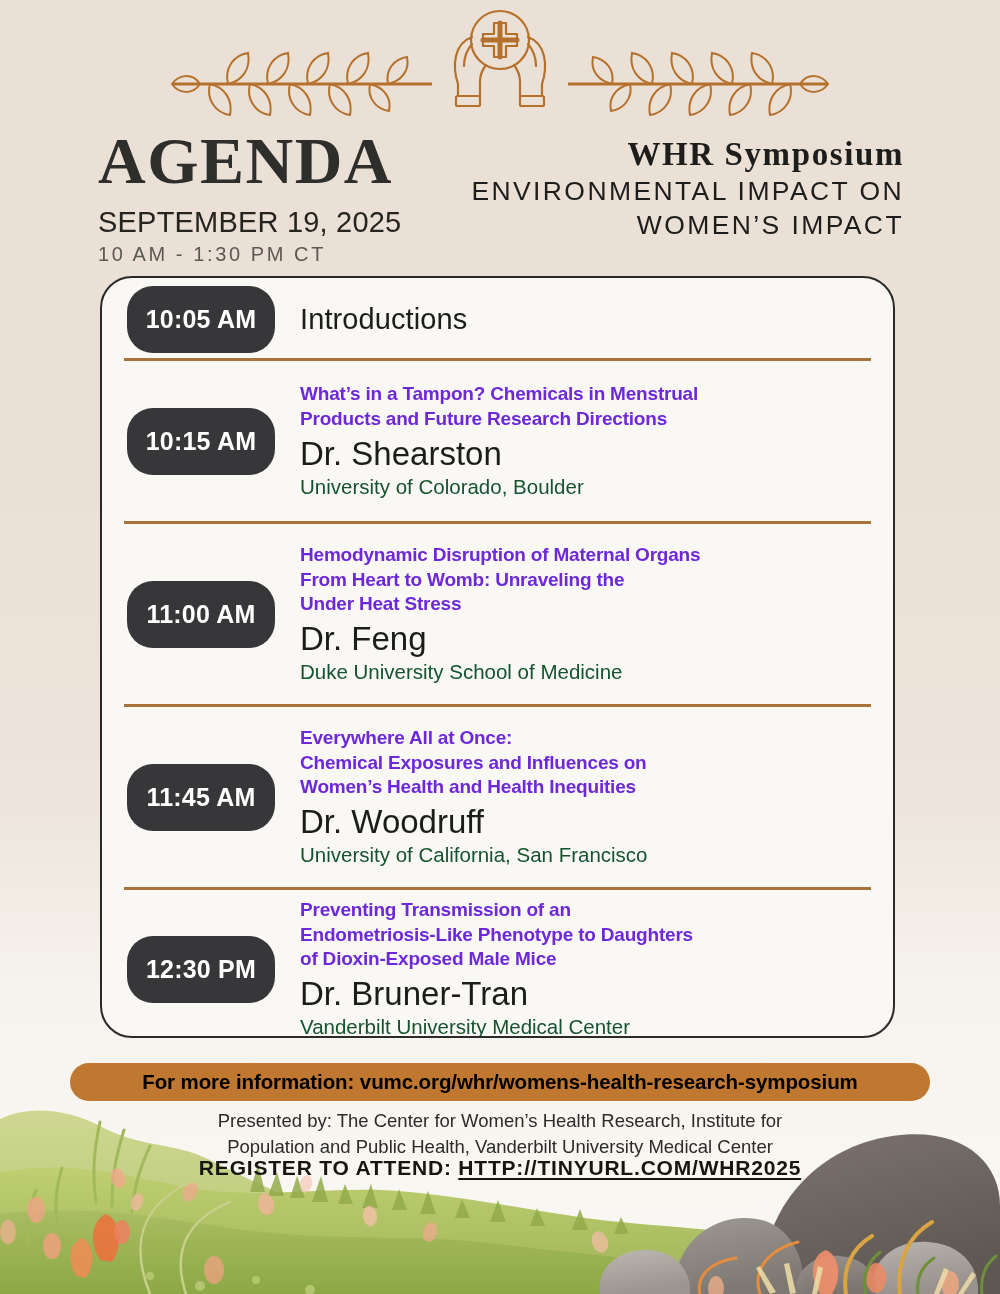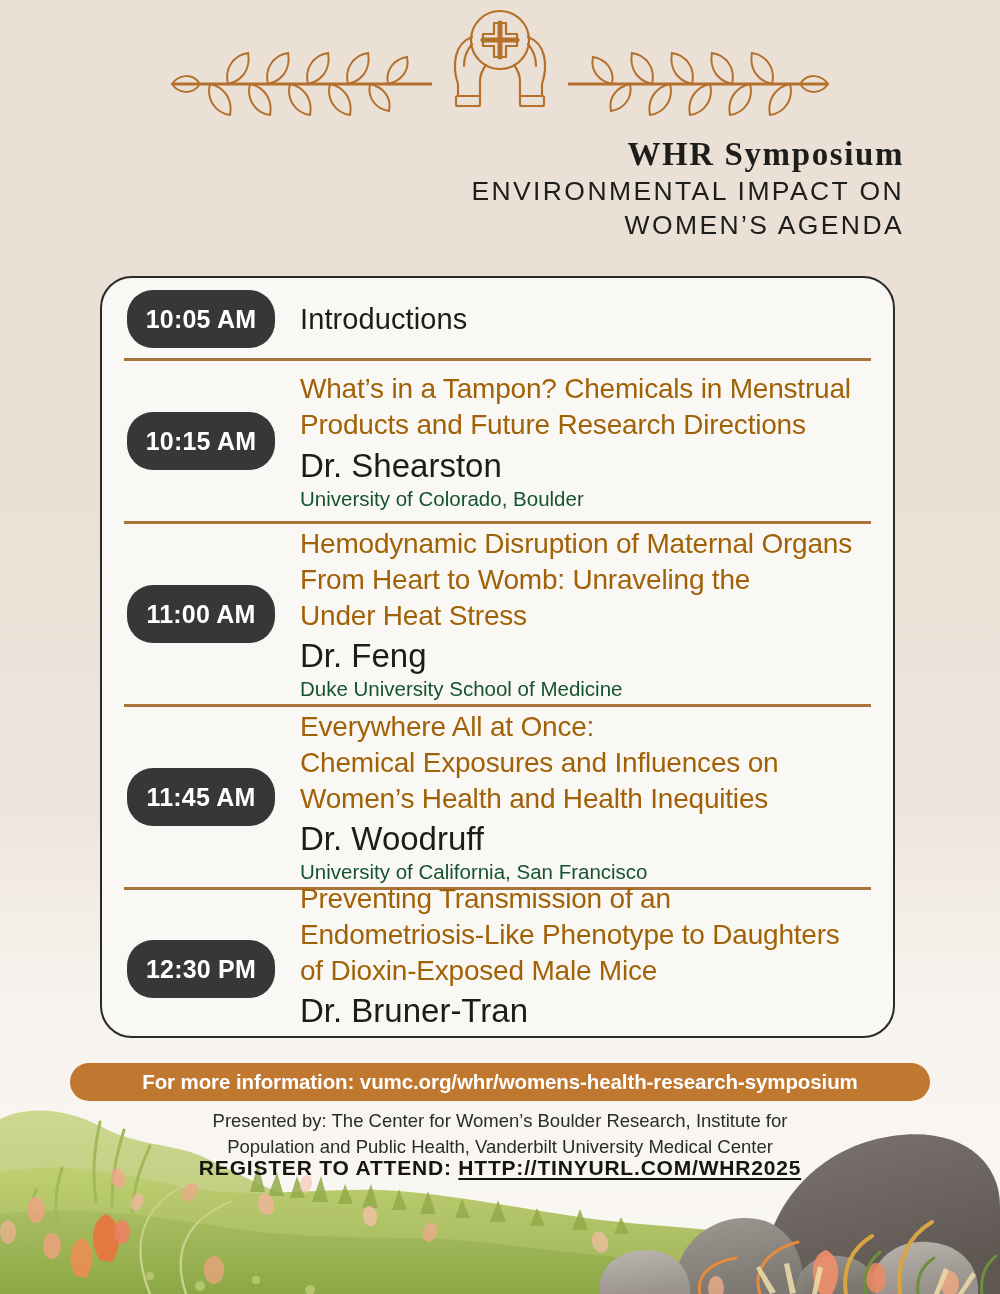--- a/index.html
+++ b/index.html
@@ -83,37 +83,37 @@
     display:flex;
     align-items:center;
     padding:0 0 0 25px;
   }
   .pill-wrap { width:173px; flex:0 0 173px; }
   .pill {
     display:inline-flex;
     align-items:center;
     justify-content:center;
     min-width:148px;
-    height:58px;
+    height:67px;
     padding:0 15px;
     background:#37373A;
     border-radius:26px;
     color:#FFFFFF;
     font-family:"Liberation Sans", sans-serif;
     font-weight:700;
     font-size:25px;
     letter-spacing:0.2px;
   }
   .row-body { flex:1; padding-right:8px; }
   .talk-title {
     font-family:"Liberation Sans", sans-serif;
-    font-weight:400;
-    font-size:28px;
+    font-weight:700;
+    font-size:19px;
     line-height:1.28;
-    color:#a16207;
+    color:#6d28d9;
     letter-spacing:-0.2px;
   }
   .talk-plain {
     font-family:"Liberation Sans", sans-serif;
     font-weight:300;
     font-size:29px;
     color:#1C1C1A;
     letter-spacing:0.1px;
   }
   .speaker {
@@ -146,21 +146,21 @@
   #row-4 { height:158px; }
 
   
   #info-banner {
     position:absolute;
     left:70px; top:1063px;
     width:860px; height:38px;
     background:#C07830;
     border-radius:19px;
     display:flex; align-items:center; justify-content:center;
-    color:#ffffff;
+    color:#000000;
     font-family:"Liberation Sans", sans-serif;
     font-weight:700;
     font-size:20.5px;
     letter-spacing:-0.1px;
     z-index:5;
   }
   #presented-by {
     position:absolute; left:0; right:0; top:1108px;
     text-align:center;
     font-family:"Liberation Sans", sans-serif;
@@ -248,24 +248,29 @@
           <path d="M600 80 c4 16 -6 29 -20 31 c-3 -16 6 -28 20 -31 z"></path>
           <path d="M560 80 c4 16 -6 29 -20 31 c-3 -16 6 -28 20 -31 z"></path>
           <path d="M520 80 c4 16 -6 29 -20 31 c-3 -16 6 -28 20 -31 z"></path>
           <path d="M480 80 c3 14 -6 25 -19 27 c-3 -14 6 -24 19 -27 z"></path>
         </g>
       </g>
     </svg>
   </div>
 
   <div id="header">
+    <div id="agenda-block">
+      <div id="agenda-title">AGENDA</div>
+      <div id="agenda-date">SEPTEMBER 19, 2025</div>
+      <div id="agenda-time">10 AM - 1:30 PM CT</div>
+    </div>
     <div id="symposium-block">
       <div id="symposium-title">WHR Symposium</div>
       <div class="symposium-sub">ENVIRONMENTAL IMPACT ON</div>
-      <div class="symposium-sub">WOMEN’S AGENDA</div>
+      <div class="symposium-sub">WOMEN’S IMPACT</div>
     </div>
   </div>
 
   <div id="agenda-card">
 
     <div class="row" id="row-0">
       <div class="pill-wrap">
         <span class="pill">10:05 AM</span>
       </div>
       <div class="row-body">
@@ -453,21 +458,21 @@
       <circle cx="200" cy="222" r="5"></circle>
         <circle cx="256" cy="216" r="4"></circle>
       <circle cx="310" cy="226" r="5"></circle>
         <circle cx="150" cy="212" r="4"></circle>
     </g>
   </svg>
 
   <div id="info-banner">For more information: vumc.org/whr/womens-health-research-symposium</div>
 
   <div id="presented-by">
-    <div>Presented by: The Center for Women’s Boulder Research, Institute for</div>
+    <div>Presented by: The Center for Women’s Health Research, Institute for</div>
     <div>Population and Public Health, Vanderbilt University Medical Center</div>
   </div>
 
   <div id="register-line">
     <span>REGISTER TO ATTEND: </span><span id="register-url">HTTP://TINYURL.COM/WHR2025</span>
   </div>
 
 </div>
 
 </body></html>

